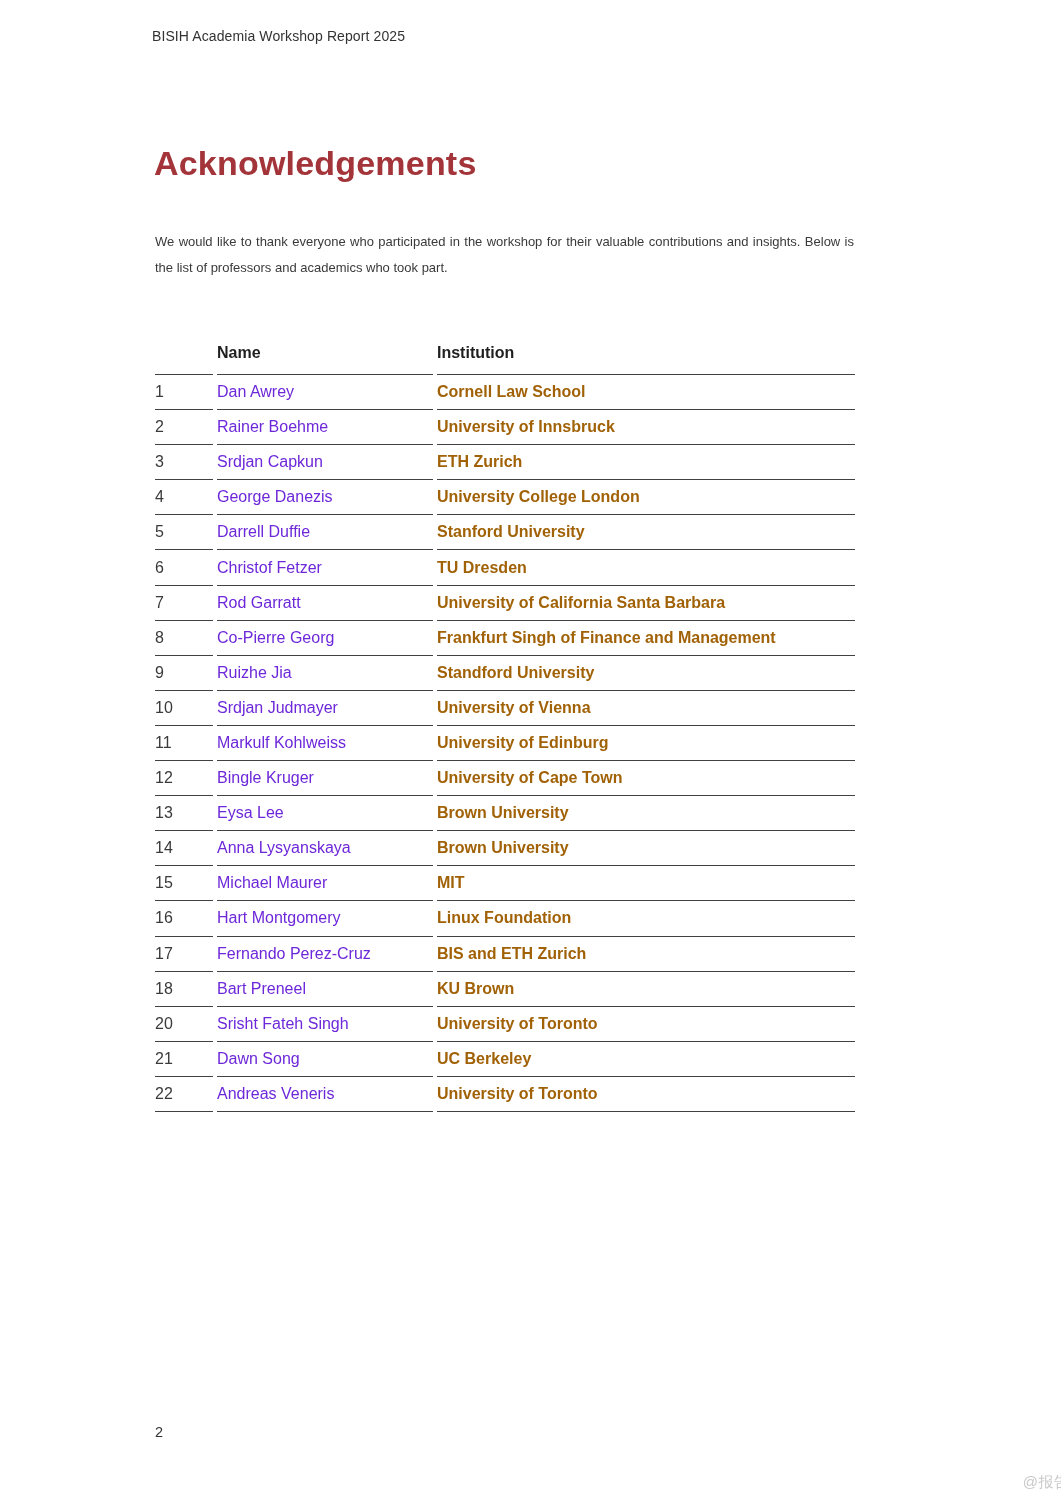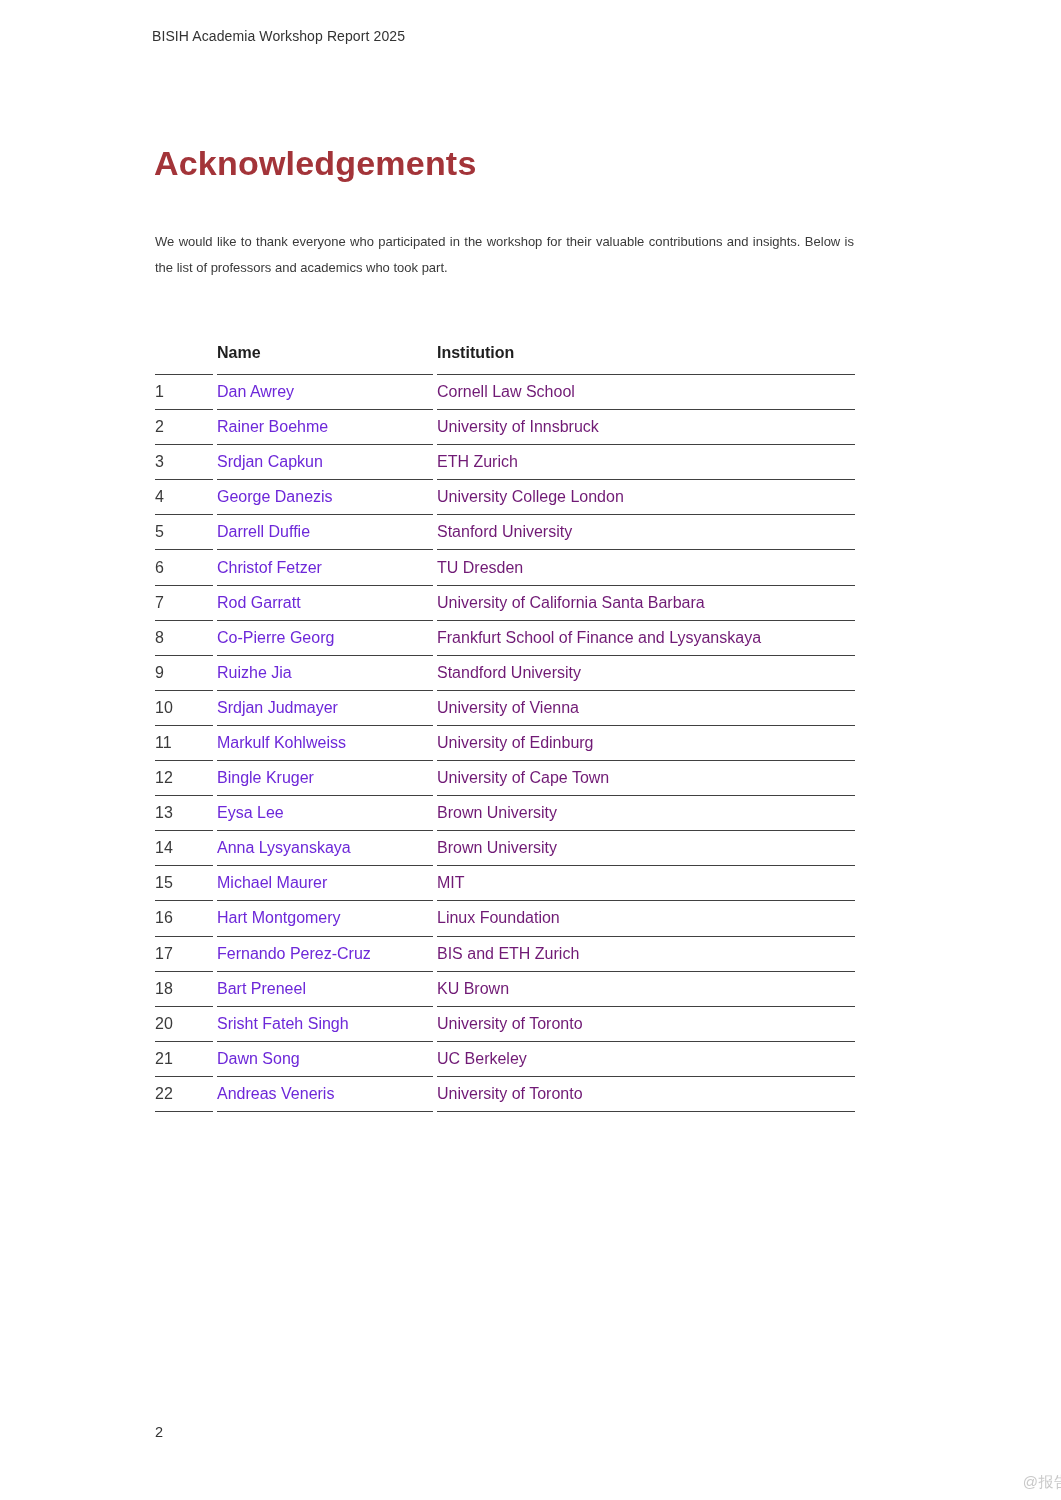--- a/index.html
+++ b/index.html
@@ -62,21 +62,21 @@
   }
   table.participants th {
     height: 37px;
     font-weight: bold;
     color: #1f1f1f;
     vertical-align: top;
     padding-top: 6px;
   }
   .col-num  { width: 58px;  padding-left: 10px; color: #3A3A3A; }
   .col-name { width: 216px; padding-left: 6px;  color: #6d28d9; }
-  .col-inst { padding-left: 4px; color: #701a75; }
+  .col-inst { padding-left: 4px; color: #a16207; font-weight: bold; }
   table.participants th.col-name,
   table.participants th.col-inst { color: #1f1f1f; }
   .page-number {
     position: absolute;
     left: 127px;
     top: 1424px;
     font-size: 14.5px;
     color: #333333;
   }
   .watermark {
@@ -140,21 +140,21 @@
             <td class="col-inst">TU Dresden</td>
           </tr>
           <tr>
             <td class="col-num">7</td>
             <td class="col-name">Rod Garratt</td>
             <td class="col-inst">University of California Santa Barbara</td>
           </tr>
           <tr>
             <td class="col-num">8</td>
             <td class="col-name">Co-Pierre Georg</td>
-            <td class="col-inst">Frankfurt School of Finance and Lysyanskaya</td>
+            <td class="col-inst">Frankfurt Singh of Finance and Management</td>
           </tr>
           <tr>
             <td class="col-num">9</td>
             <td class="col-name">Ruizhe Jia</td>
             <td class="col-inst">Standford University</td>
           </tr>
           <tr>
             <td class="col-num">10</td>
             <td class="col-name">Srdjan Judmayer</td>
             <td class="col-inst">University of Vienna</td>

